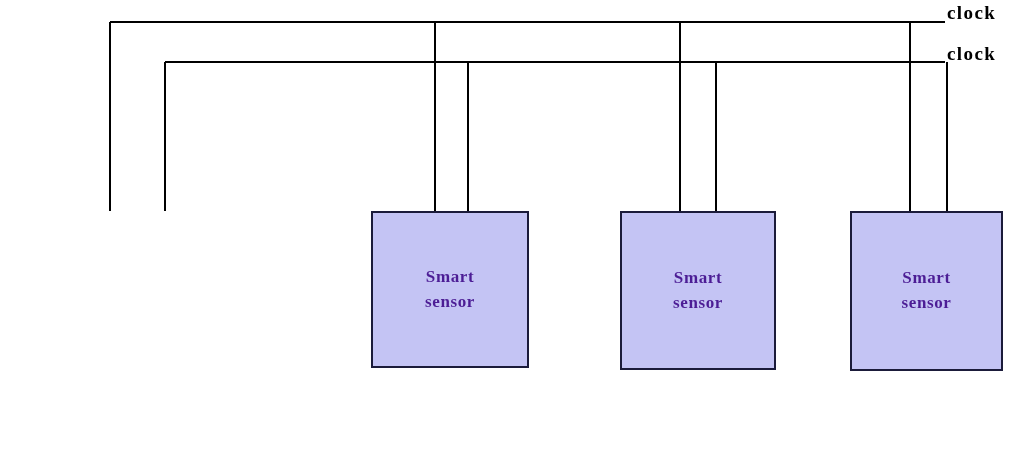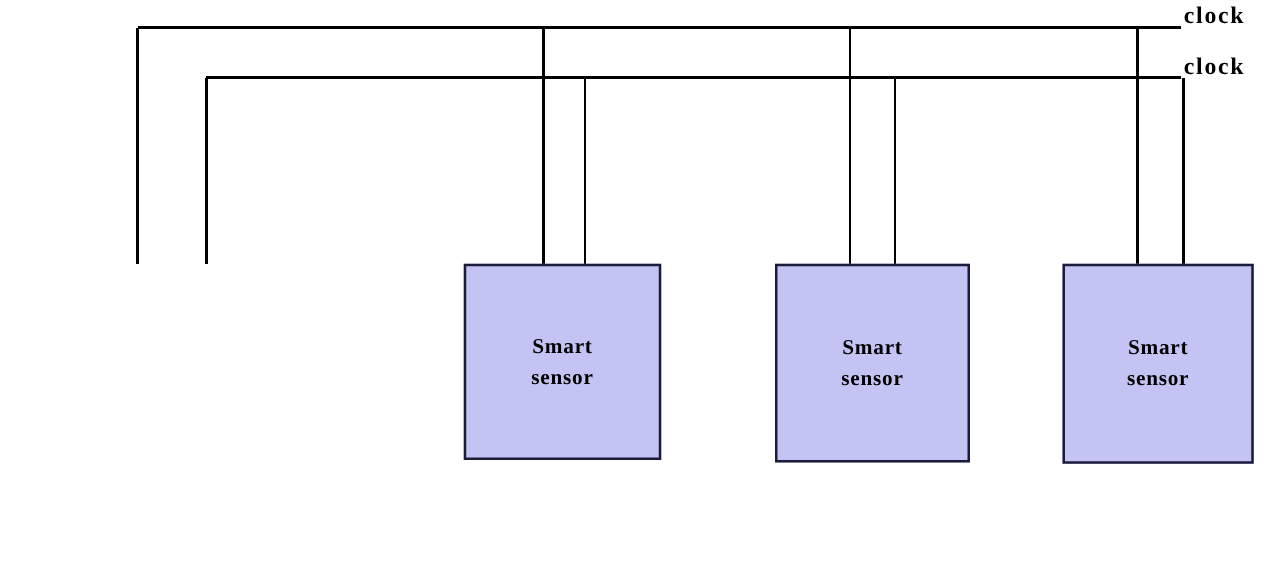--- a/index.html
+++ b/index.html
@@ -32,21 +32,21 @@
     shape-rendering: crispEdges;
   }
   .node-box {
     position: absolute;
     box-sizing: border-box;
     border: 2px solid #1b1b3a;
     display: flex;
     align-items: center;
     justify-content: center;
     text-align: center;
-    color: #000000;
+    color: #4c1d95;
     letter-spacing: 0.6px;
     z-index: 2;
   }
   .node-label {
     display: block;
     line-height: 1.45;
     white-space: pre-line;
   }
   #mcu-box {
     left: 10px;

